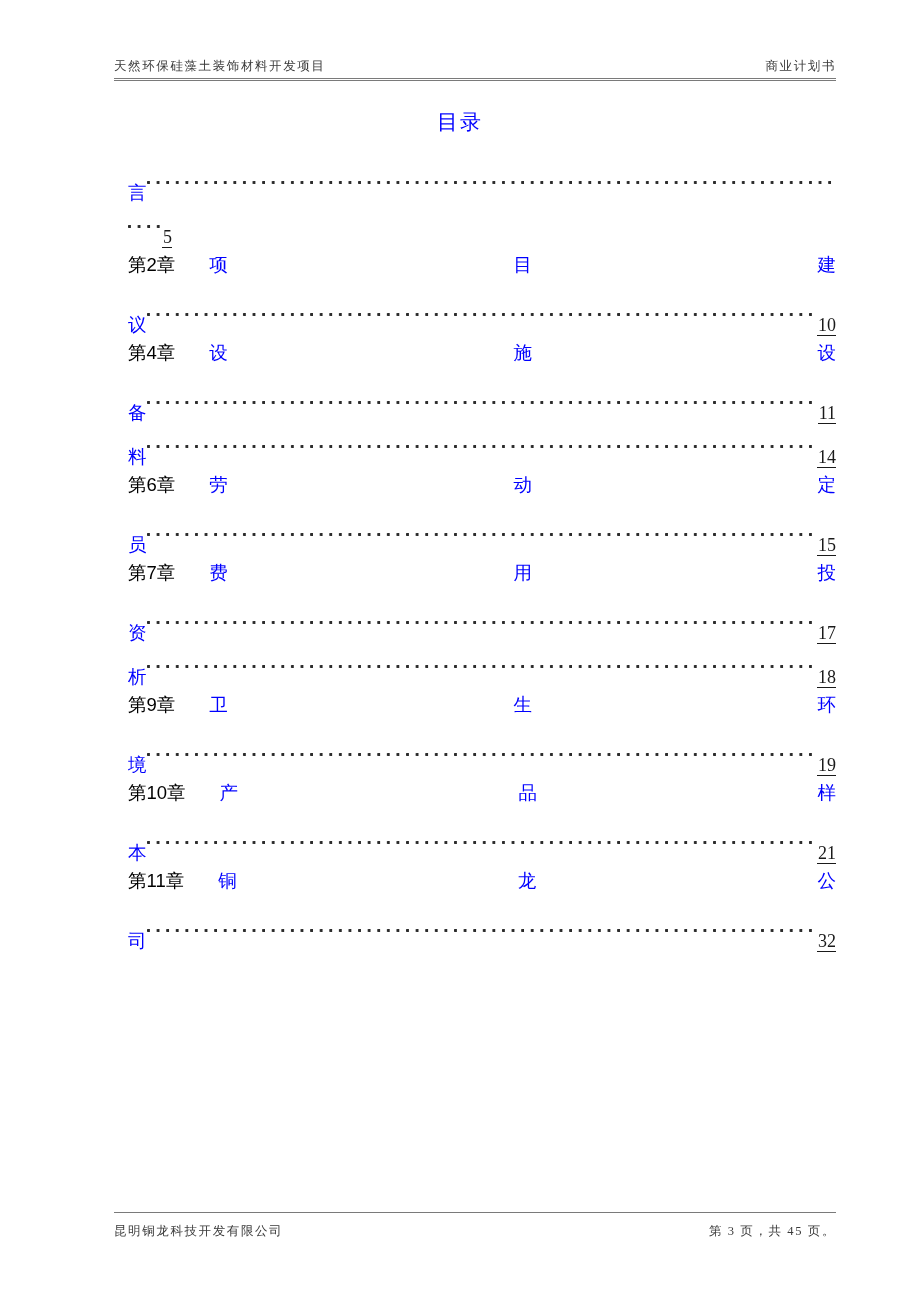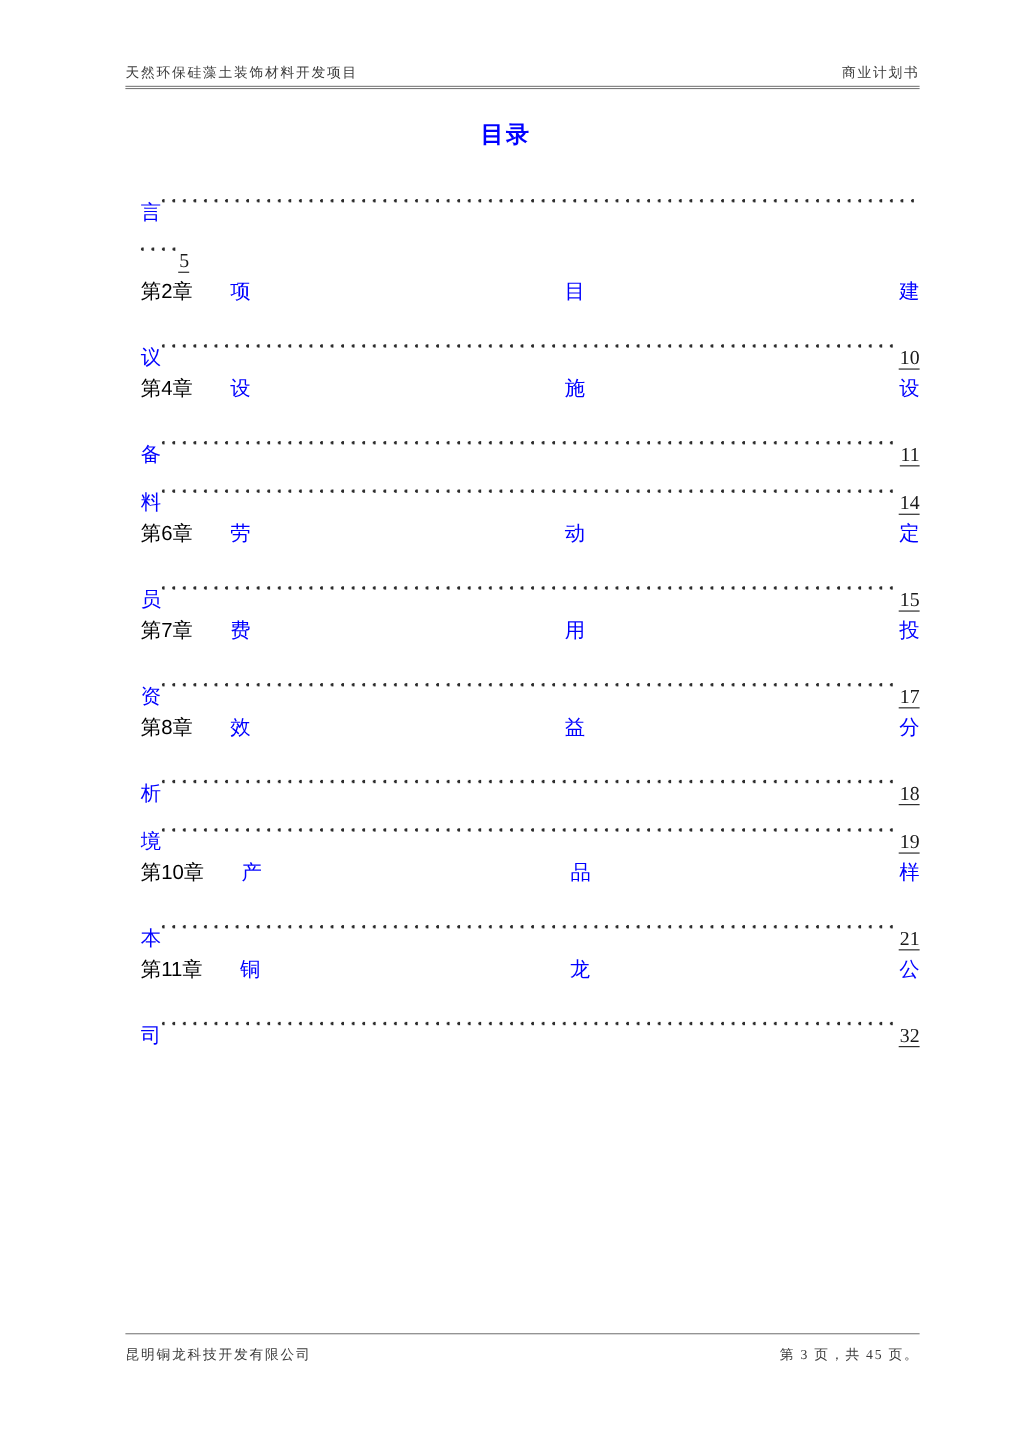--- a/index.html
+++ b/index.html
@@ -51,21 +51,21 @@
 
   
   .doc-title {
     position: absolute;
     left: 0;
     top: 108px;
     width: 920px;
     text-align: center;
     font-family: "Liberation Sans", "DejaVu Sans", sans-serif;
     font-size: 21px;
-    font-weight: 700;
+    font-weight: 400;
     color: #0000ff;
     letter-spacing: 2px;
   }
 
   
   .toc {
     position: absolute;
     left: 128px;
     top: 155px;
     width: 708px;
@@ -290,36 +290,36 @@
             <span class="tchar">投</span>
           </span>
         </div>
         <div class="entry-line2">
           <span class="tail-char">资</span>
           <span class="leader"></span>
           <span class="pageno">17</span>
         </div>
       </div>
       <div class="toc-entry">
-        <div class="entry-line1">
-          <span class="chap-label">第8章</span>
-          <span class="chap-gap"></span>
-          <span class="title-spread spread">
-            <span class="tchar">效</span>
-            <span class="tchar">益</span>
-            <span class="tchar">分</span>
-          </span>
-        </div>
         <div class="entry-line2">
           <span class="tail-char">析</span>
           <span class="leader"></span>
           <span class="pageno">18</span>
         </div>
       </div>
       <div class="toc-entry">
+        <div class="entry-line1">
+          <span class="chap-label">第9章</span>
+          <span class="chap-gap"></span>
+          <span class="title-spread spread">
+            <span class="tchar">卫</span>
+            <span class="tchar">生</span>
+            <span class="tchar">环</span>
+          </span>
+        </div>
         <div class="entry-line2">
           <span class="tail-char">境</span>
           <span class="leader"></span>
           <span class="pageno">19</span>
         </div>
       </div>
       <div class="toc-entry">
         <div class="entry-line1">
           <span class="chap-label">第10章</span>
           <span class="chap-gap"></span>

